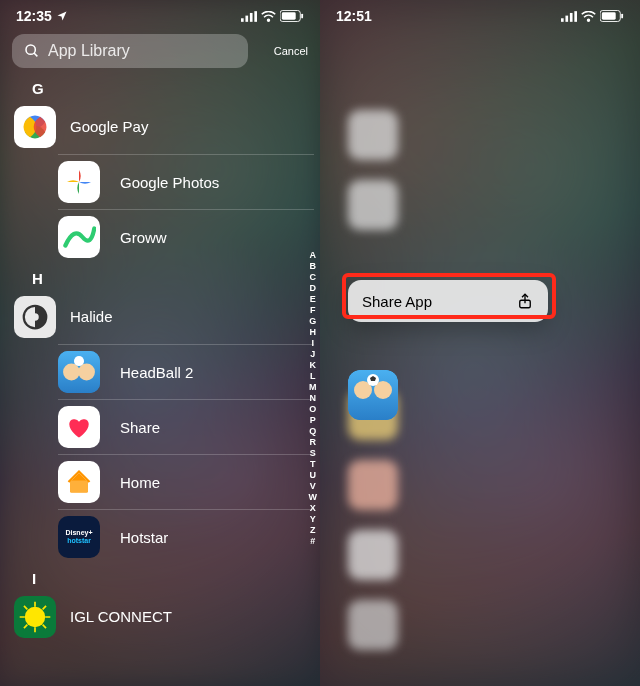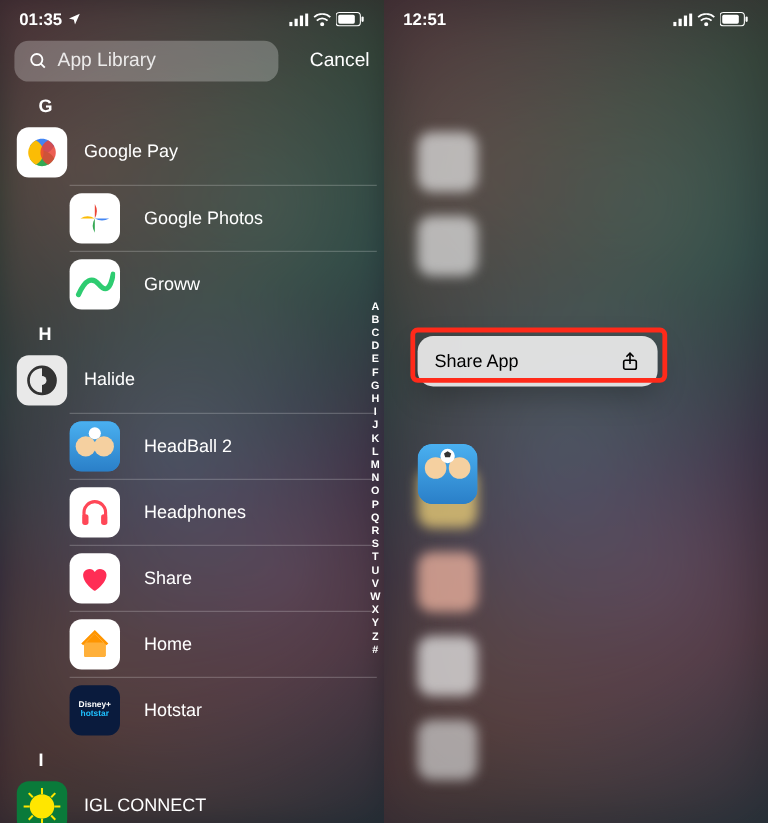--- a/index.html
+++ b/index.html
@@ -31,21 +31,21 @@
 
   
   .status-bar { display:flex; justify-content:space-between; align-items:center; padding: 8px 16px 4px; color:#fff; font-size:14px; font-weight:600; }
   .status-right { display:flex; gap:4px; align-items:center; }
   .signal-icon, .wifi-icon, .battery-icon, .loc-icon { display:inline-block; }
 
   
   .search-row { display:flex; align-items:center; padding: 6px 12px; gap:26px; }
   .search-field { flex:1; display:flex; align-items:center; gap:8px; background: rgba(255,255,255,0.25); border-radius:12px; padding:8px 12px; color:#fff; font-size:16px; }
   .search-field .placeholder { color: rgba(255,255,255,0.85); }
-  .cancel-btn { color:#fff; font-size:16px; background:none; border:none; }
+  .cancel-btn { color:#fff; font-size:11px; background:none; border:none; }
 
   
   .section-header { color:#fff; font-weight:600; font-size:15px; padding: 6px 0 2px 18px; }
   .app-list { padding: 0 6px 0 14px; }
   .app-row { display:flex; align-items:center; gap:14px; height:55px; }
   .app-row + .app-row { border-top: 0.5px solid rgba(255,255,255,0.2); margin-left:44px; padding-left:0;gap:20px; }
   .app-icon { width:42px; height:42px; border-radius:10px; background:#fff; flex-shrink:0; display:flex; align-items:center; justify-content:center; overflow:hidden; }
   .app-label { color:#fff; font-size:15px; font-weight:400; }
 
   
@@ -80,21 +80,21 @@
 </style>
 </head>
 <body>
 
 <div class="phone phone-left">
   <div class="blur-layer"></div>
   <div class="dim"></div>
   <div class="content">
     <div class="status-bar">
       <div style="display:flex;gap:4px;align-items:center">
-        <span>01:35</span>
+        <span>12:35</span>
         <span class="loc-icon">
           <svg width="12" height="12" viewBox="0 0 24 24" fill="#fff">
               <path d="M3 11l18-8-8 18-2-8-8-2z"></path>
             </svg>
         </span>
       </div>
       <div class="status-right">
         <span class="signal-icon">
           <svg width="16" height="11" viewBox="0 0 18 12">
               <rect x="0" y="8" width="3" height="4" fill="#fff"></rect>
@@ -185,30 +185,20 @@
                   <stop offset="1" stop-color="#2a7fc8"></stop>
                 </linearGradient>
               </defs>
               <rect width="50" height="50" fill="url(#hb)"></rect>
               <circle cx="16" cy="25" r="10" fill="#f5d0a0"></circle>
               <circle cx="34" cy="25" r="10" fill="#f5d0a0"></circle>
               <circle cx="25" cy="12" r="6" fill="#fff"></circle>
             </svg>
           </div>
           <div class="app-label">HeadBall 2</div>
-        </div>
-        <div class="app-row">
-          <div class="app-icon ic-headphones">
-            <svg width="30" height="30" viewBox="0 0 40 40">
-              <path d="M8 24v-4a12 12 0 0 1 24 0v4" stroke="#ff4757" stroke-width="3.5" fill="none"></path>
-              <rect x="6" y="22" width="7" height="12" rx="3" fill="#ff4757"></rect>
-              <rect x="27" y="22" width="7" height="12" rx="3" fill="#ff4757"></rect>
-            </svg>
-          </div>
-          <div class="app-label">Headphones</div>
         </div>
         <div class="app-row">
           <div class="app-icon ic-health">
             <svg width="30" height="30" viewBox="0 0 40 40">
               <path d="M20 34s-13-8-13-18a7 7 0 0 1 13-3 7 7 0 0 1 13 3c0 10-13 18-13 18z" fill="#ff2d55"></path>
             </svg>
           </div>
           <div class="app-label">Share</div>
         </div>
         <div class="app-row">

